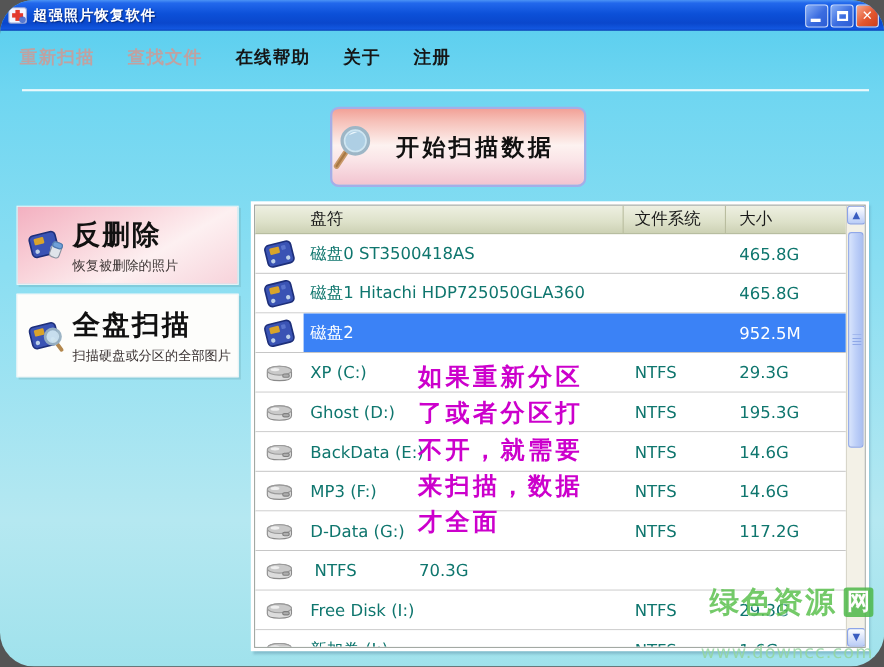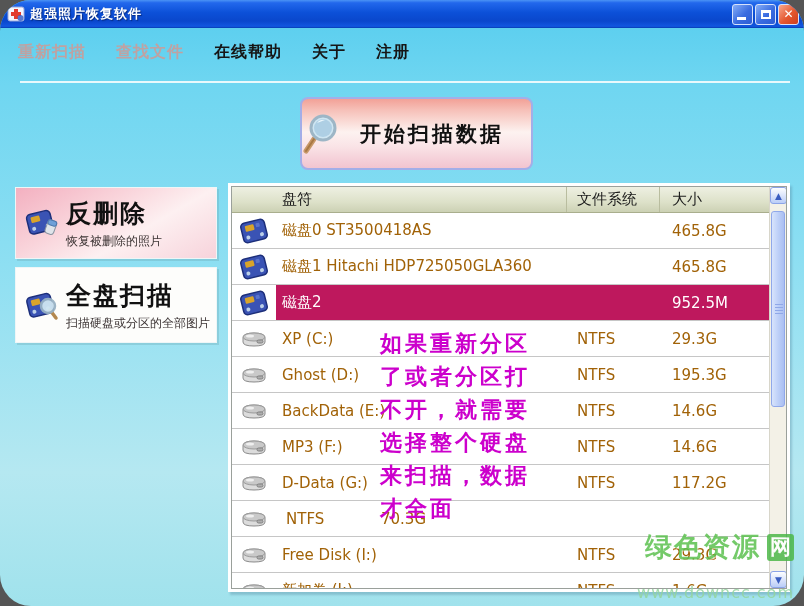--- a/index.html
+++ b/index.html
@@ -60,25 +60,25 @@
   }
   .table-inner{position:absolute;left:3px;top:3px;right:3px;bottom:3px;border:1px solid #9aa09b;overflow:hidden;background:#fff;}
   .thead{height:26px;display:flex;background:linear-gradient(#eef0e2 0%,#dde1c9 60%,#ccd1b4 100%);border-bottom:1px solid #a9ae8d;font-size:15px;color:#1a1a1a;margin-right:17px;}
   .th{display:flex;align-items:center;}
   .th-name{flex:1 1 auto;padding-left:50px;border-right:1px solid #b9bd9f;}
   .th-fs{width:93px;padding-left:10px;border-right:1px solid #b9bd9f;}
   .th-size{width:109px;padding-left:12px;}
   .rows{position:absolute;top:26px;left:0;right:17px;bottom:0;overflow:hidden;}
   .drow{height:36px;display:flex;align-items:stretch;border-bottom:1px solid #c6c6c6;cursor:pointer;background:#fff;}
   .icon-cell{width:44px;display:flex;align-items:center;justify-content:center;flex:0 0 auto;}
-  .row-right{flex:1 1 auto;display:flex;align-items:center;font-size:15px;color:#a16207;}
+  .row-right{flex:1 1 auto;display:flex;align-items:center;font-size:15px;color:#0f766e;}
   .cell-name{flex:1 1 auto;padding-left:6px;white-space:nowrap;overflow:hidden;}
   .cell-fs{width:93px;padding-left:10px;flex:0 0 auto;}
   .cell-size{width:109px;padding-left:12px;flex:0 0 auto;}
-  .drow.selected .row-right{background:#be185d;color:#fff;}
+  .drow.selected .row-right{background:#3b82f6;color:#fff;}
   .drow .icon-disk,.drow .icon-part{display:none;}
   .drow.type-disk .icon-disk{display:block;}
   .drow.type-partition .icon-part{display:block;}
   
   .vscroll{position:absolute;top:0;right:0;bottom:0;width:17px;background:#f3f1e7;border-left:1px solid #d8d6ca;}
   .sb-btn{position:absolute;left:0;width:17px;height:17px;border:1px solid #8ca4e8;border-radius:3px;
     background:linear-gradient(#fdfeff 0%,#d5e0fa 60%,#bacdf7 100%);
     color:#3a5dc0;font-size:9px;display:flex;align-items:center;justify-content:center;cursor:pointer;}
   .sb-up{top:0;}
   .sb-down{bottom:0;}
@@ -385,21 +385,20 @@
           </div>
         <div class="sb-btn sb-down">▼</div>
       </div>
     </div>
   </div>
 
   <div class="annotation">
     <div>如果重新分区</div>
     <div>了或者分区打</div>
     <div>不开，就需要</div>
-    <div>选择整个硬盘</div>
     <div>来扫描，数据</div>
     <div>才全面</div>
   </div>
 
   <div class="watermark">
     <div class="wm-line1">
       <span class="wm-site">绿色资源</span>
       <span class="wm-box">网</span>
     </div>
     <div class="wm-url">www.downcc.com</div>

